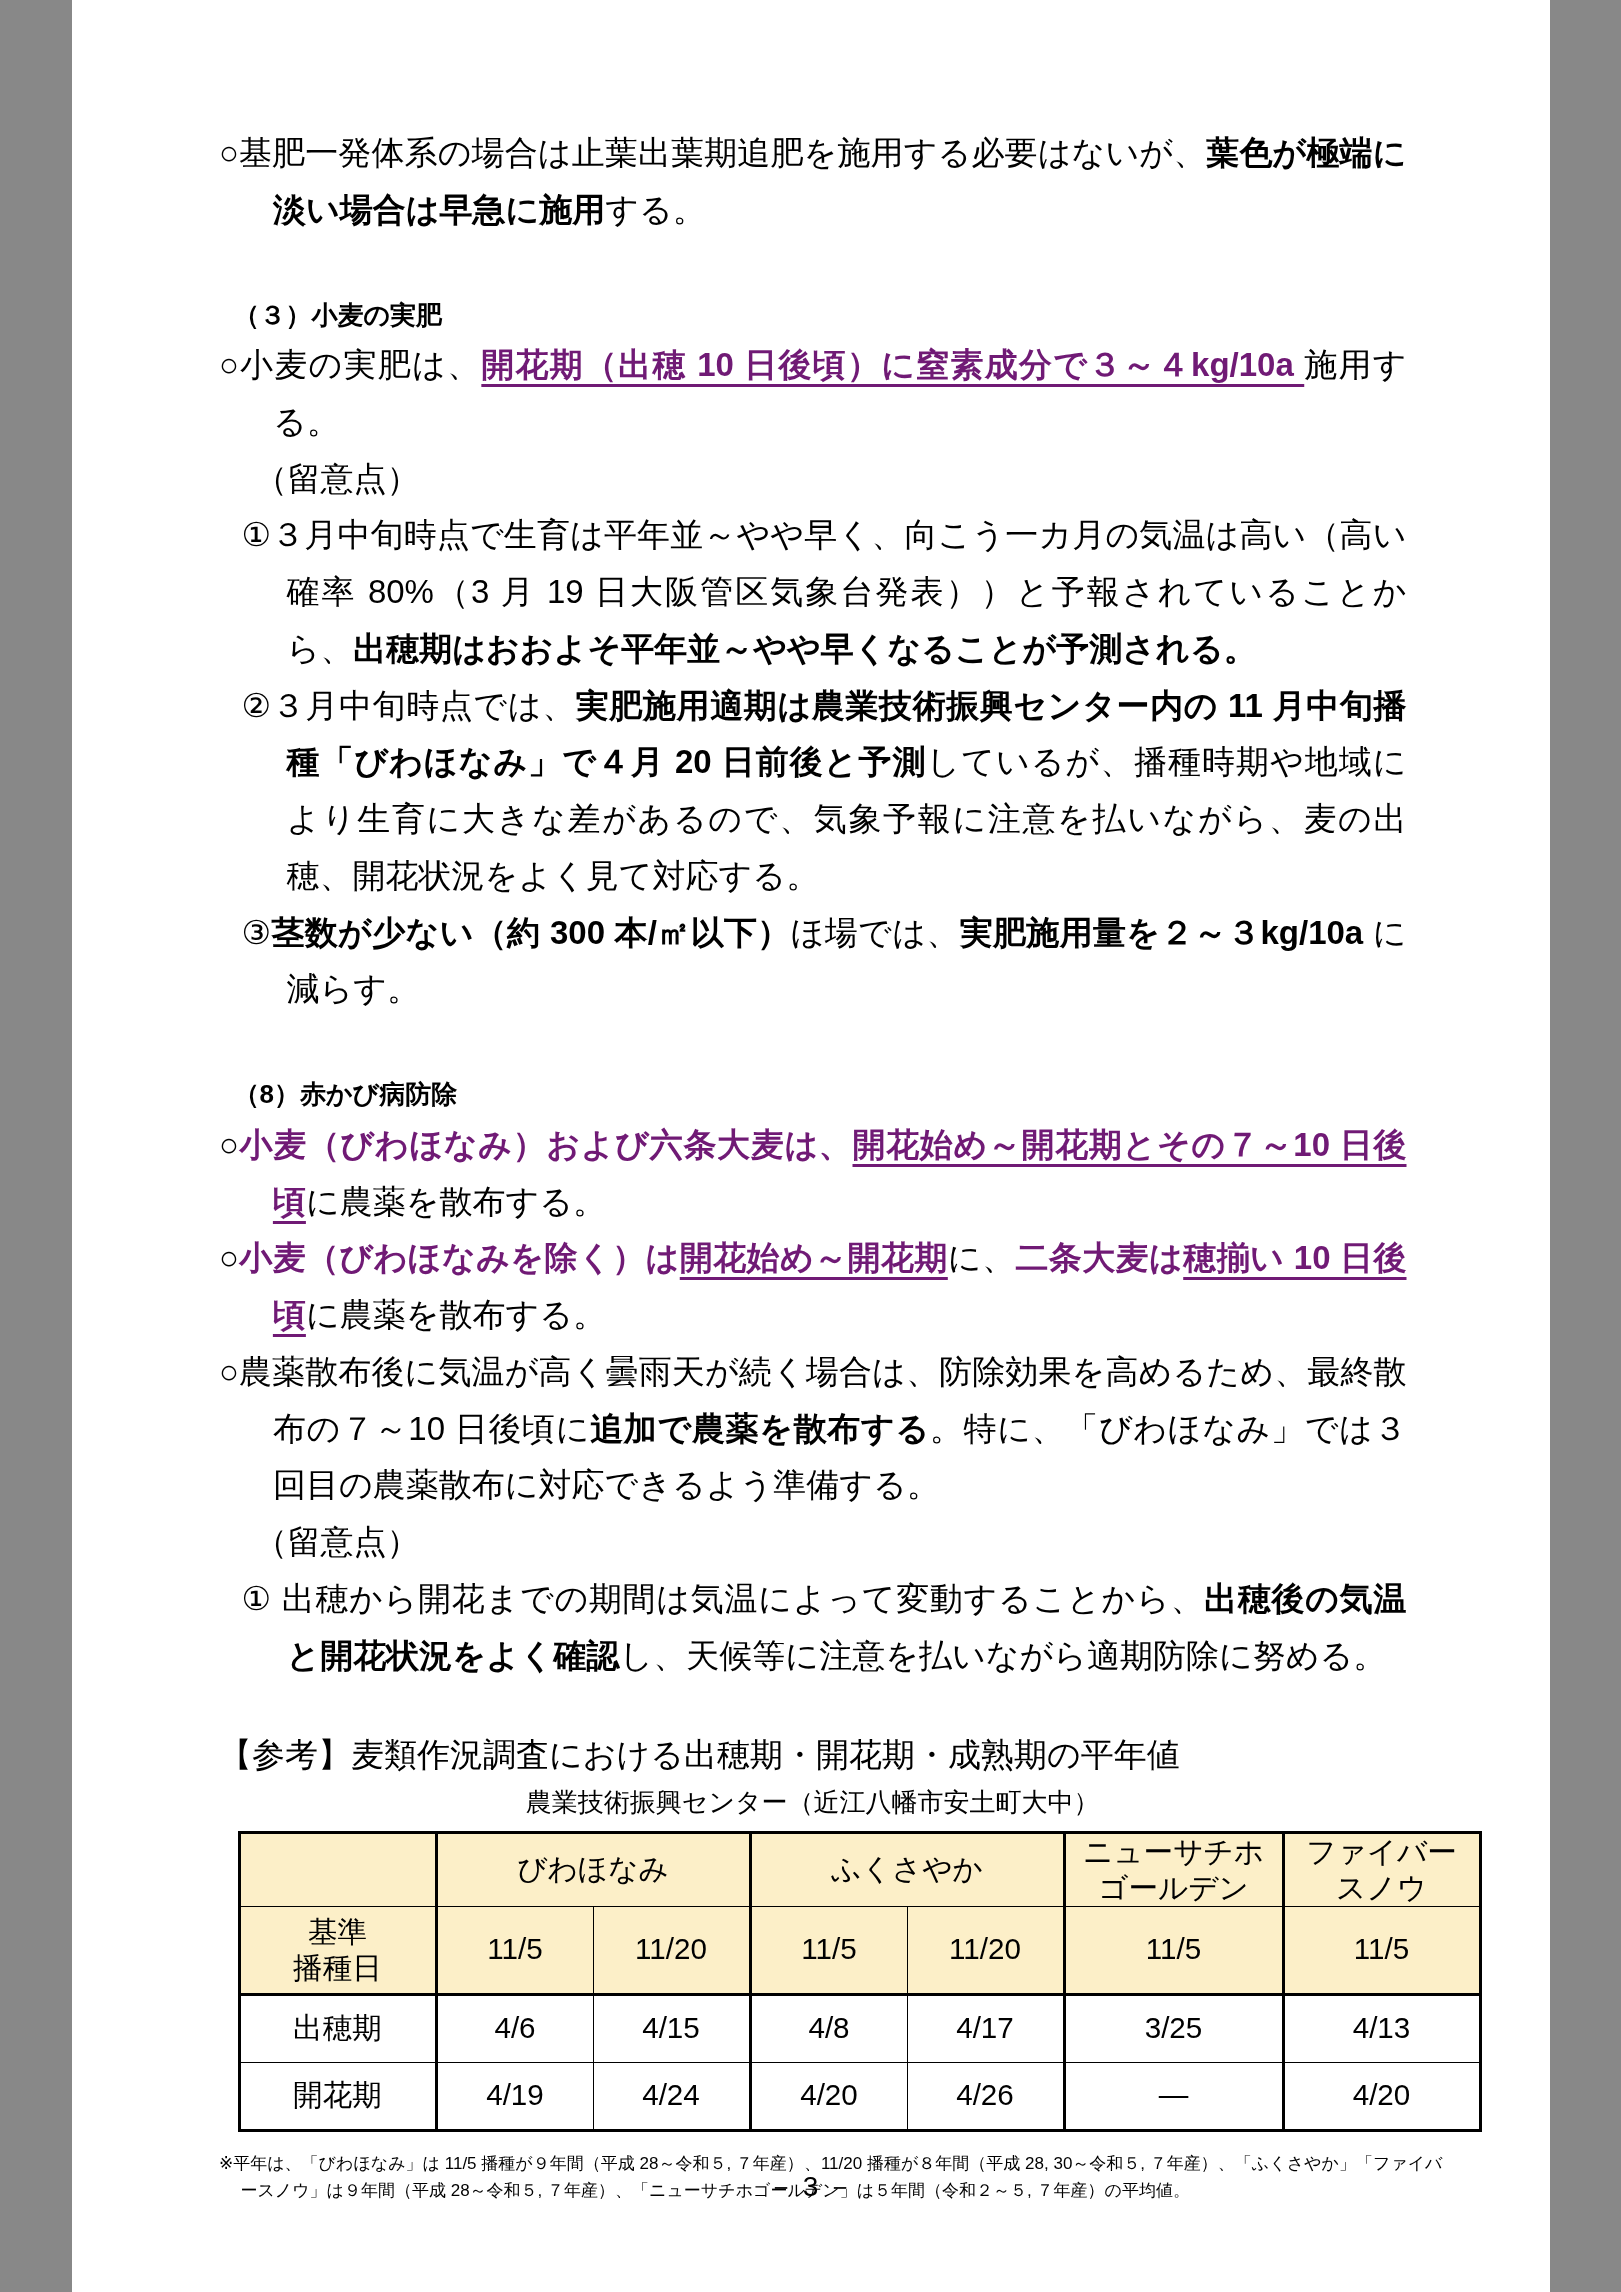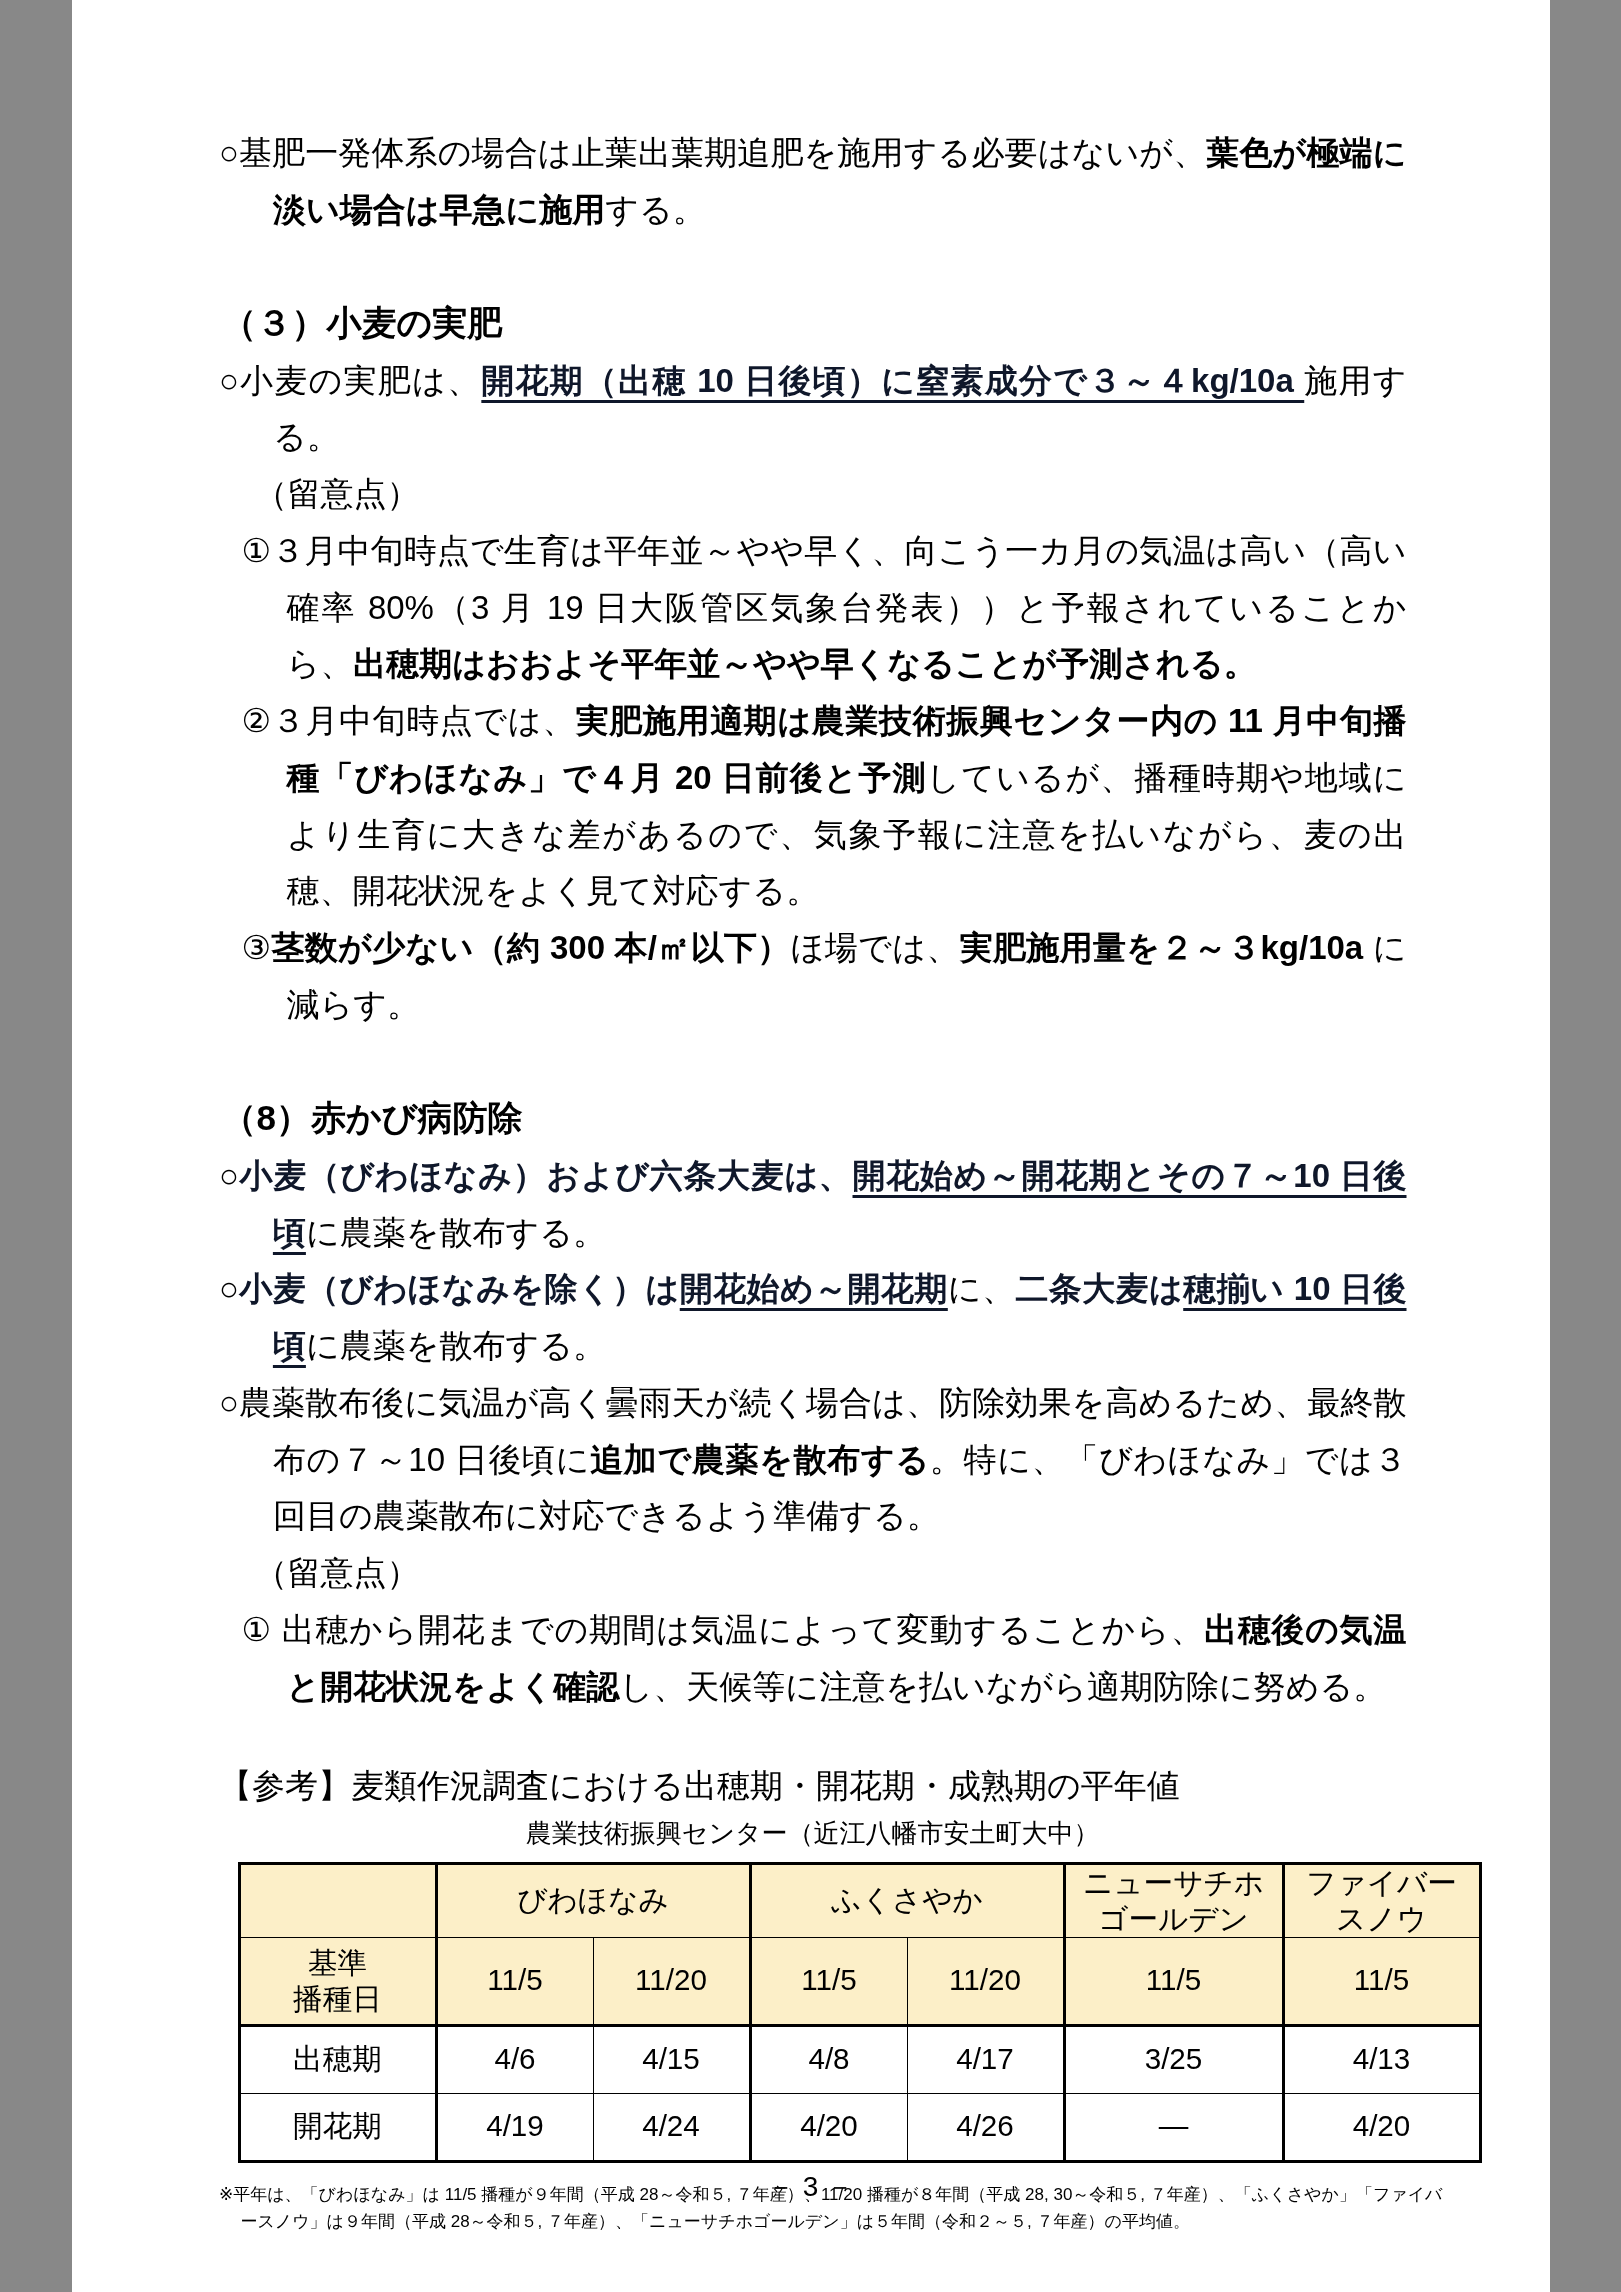--- a/index.html
+++ b/index.html
@@ -12,25 +12,25 @@
     font-family:"Liberation Sans","DejaVu Sans",sans-serif;
     font-size:33px;
     line-height:1.72;
     box-sizing:border-box;
     padding:125px 143px 0 134px;
     overflow:hidden;
   }
   p { margin:0; }
   .jp { text-align:justify; text-justify:inter-ideograph; }
   .bold { font-weight:bold; }
-  .red  { color:#0f172a; }
+  .red  { color:#701a75; }
   .ul   { text-decoration:underline; text-decoration-thickness:3.1px; text-underline-offset:8px; }
 
   .bullet   { margin-left:13.4px; padding-left:54px; text-indent:-54px; }
-  .heading  { font-weight:bold; font-size:35px; margin:54px 0 0 16px; }
+  .heading  { font-weight:bold; font-size:26px; margin:54px 0 0 28px; }
   .note-label { margin-left:49px; }
   .nitem    { margin-left:36px; padding-left:45px; text-indent:-45px; }
 
   .ref-title  { margin:43px 0 0 13.4px; }
   .ref-source { text-align:center; font-size:26px; line-height:1.3; margin:3.6px -13.4px 9px 0;font-family:Liberation Mono, monospace; }
 
   .ref-table { border-collapse:collapse; table-layout:fixed; width:1240px; margin-left:32px;
                border:3.6px solid #000; }
   .ref-table td { border:1.8px solid #000; text-align:center; vertical-align:middle;
                   font-size:29.6px; line-height:1.25; padding:0; }

